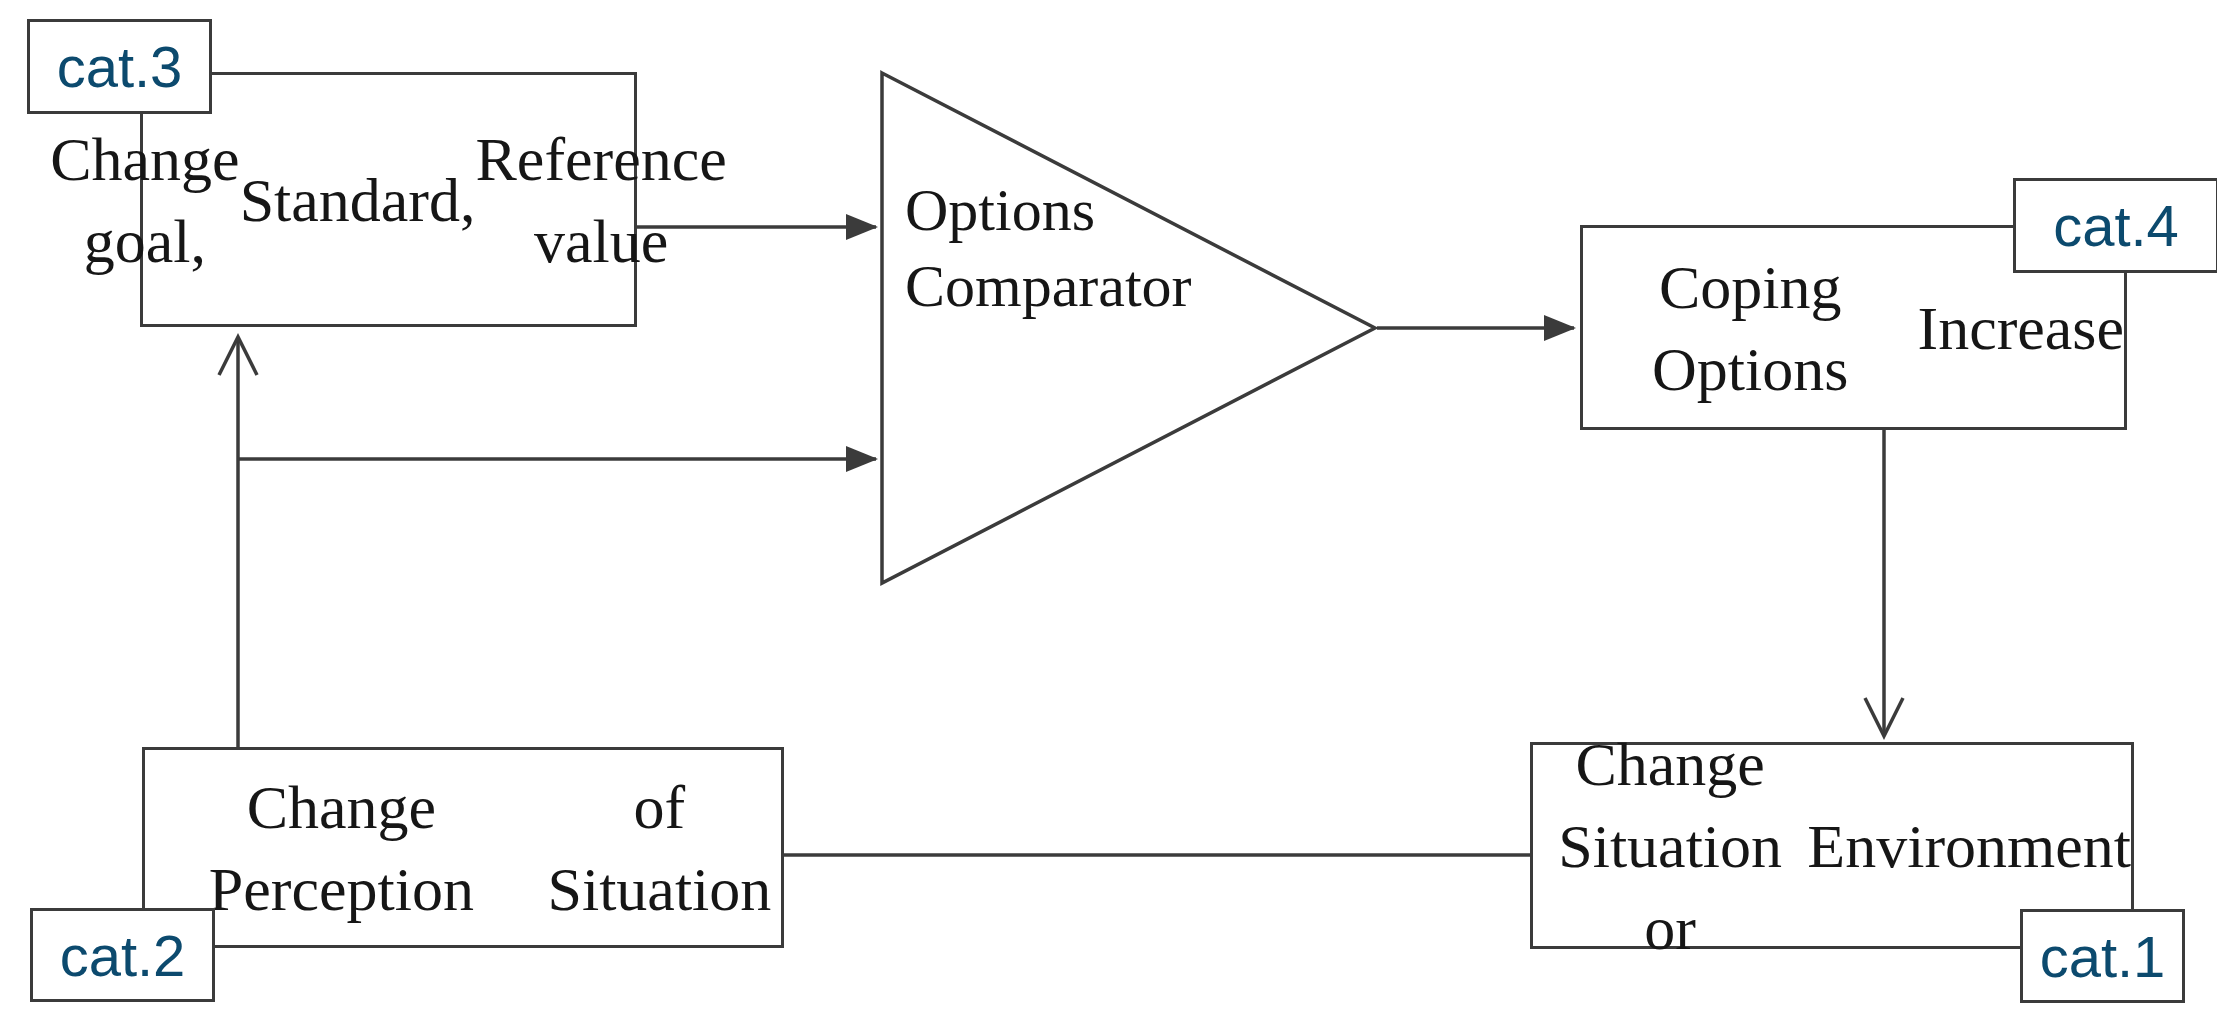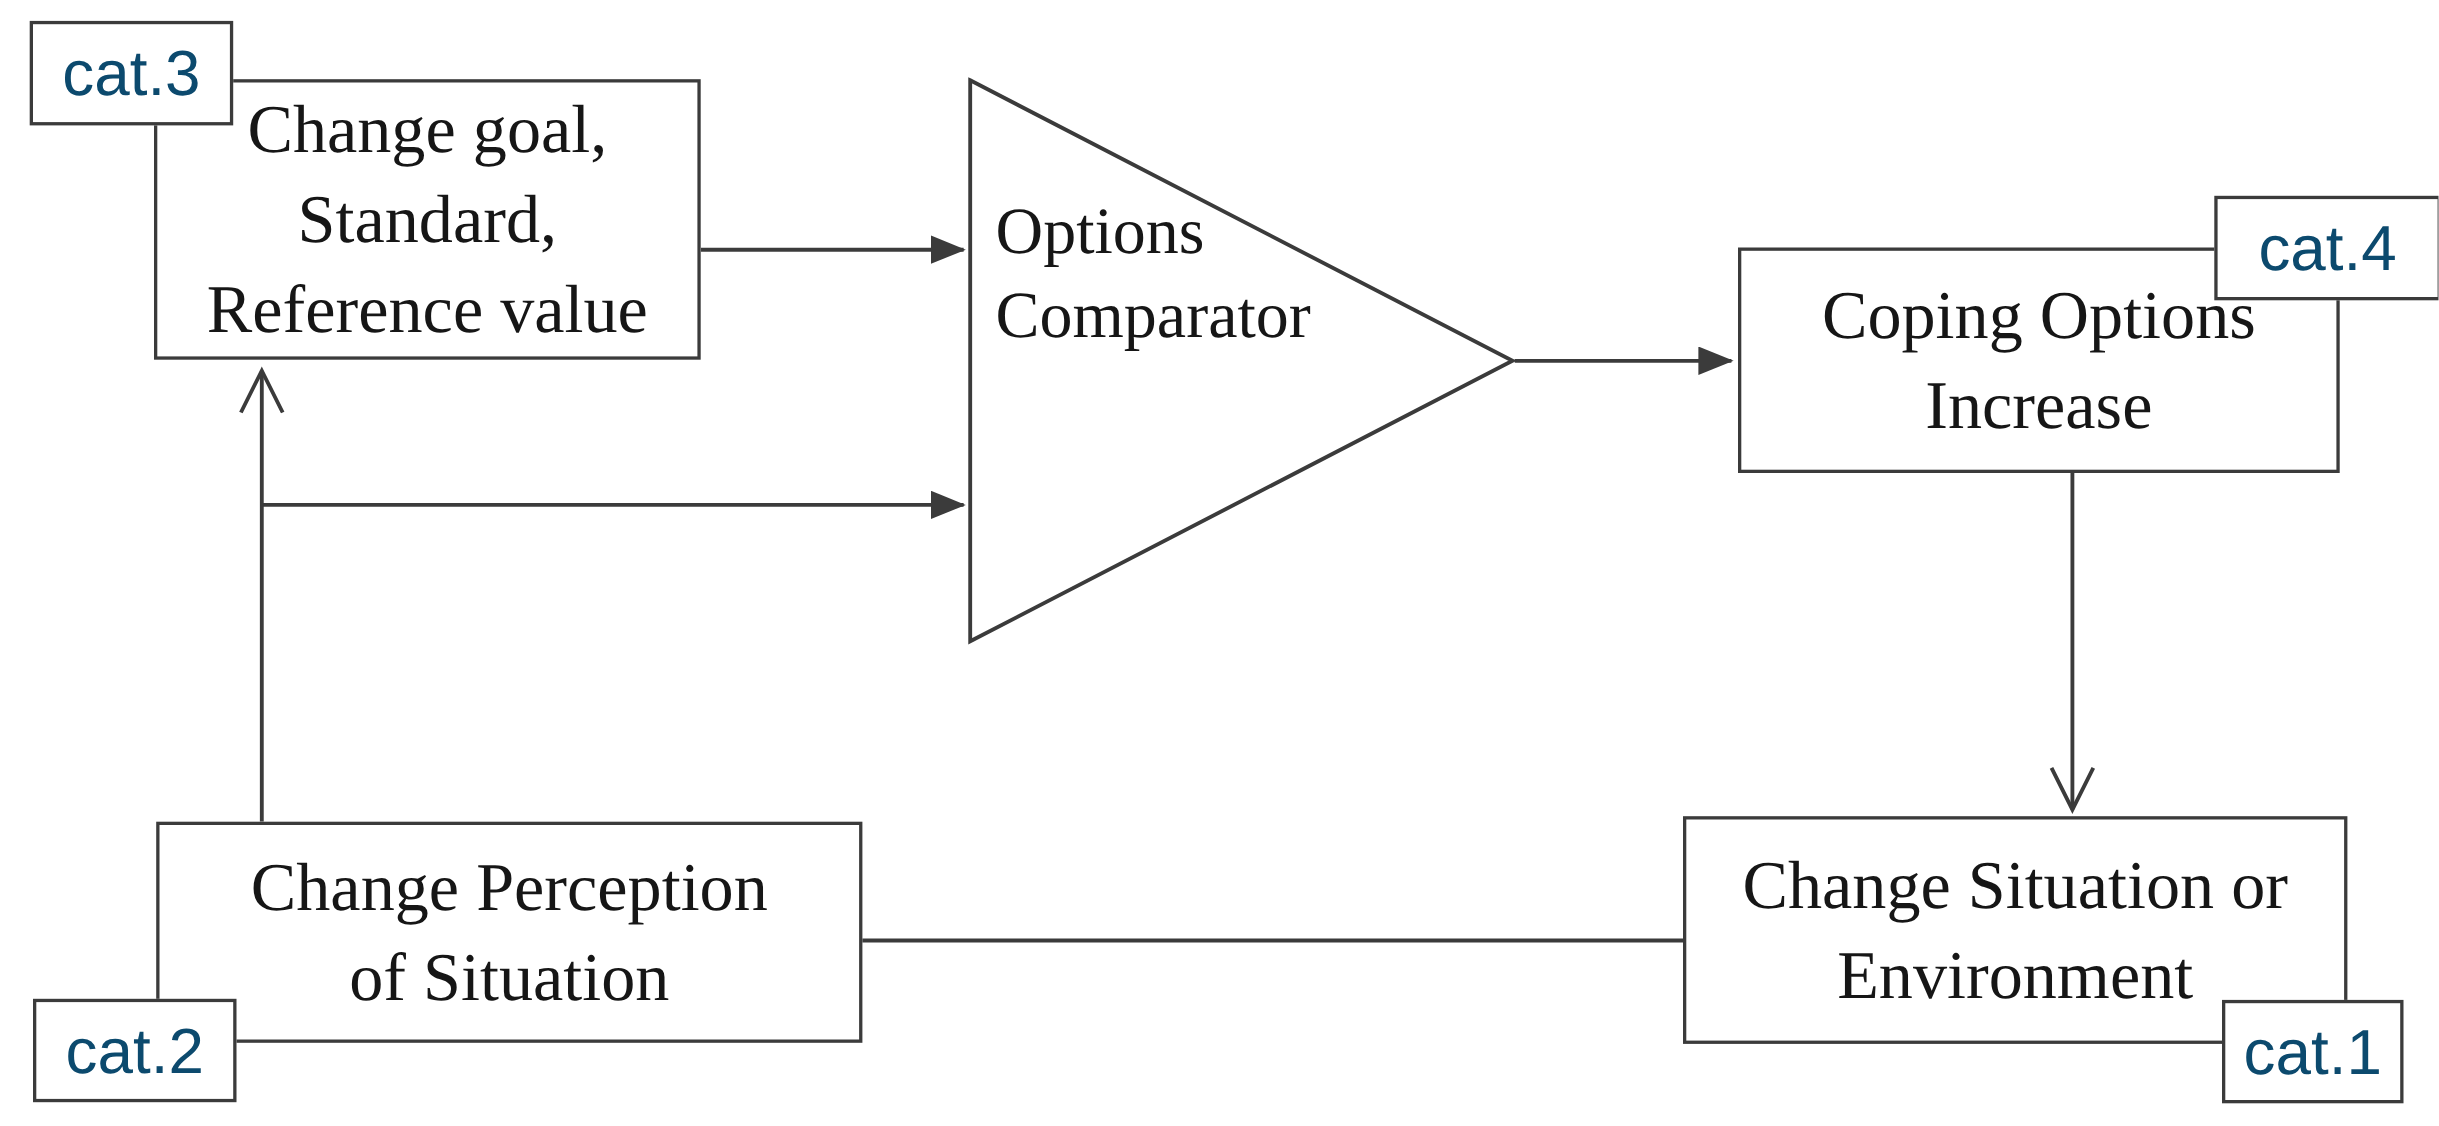--- a/index.html
+++ b/index.html
@@ -23,21 +23,21 @@
     height: 1024px;
     z-index: 1;
   }
   .node {
     position: absolute;
     box-sizing: border-box;
     border: 3px solid #3b3b3b;
     background: #ffffff;
     z-index: 2;
     display: flex;
-    flex-direction: column;
+    flex-direction: row;
     align-items: center;
     justify-content: center;
     text-align: center;
     font-size: 62px;
     line-height: 82px;
     z-index: 2;
   }
   .tri-label {
     position: absolute;
     z-index: 2;

